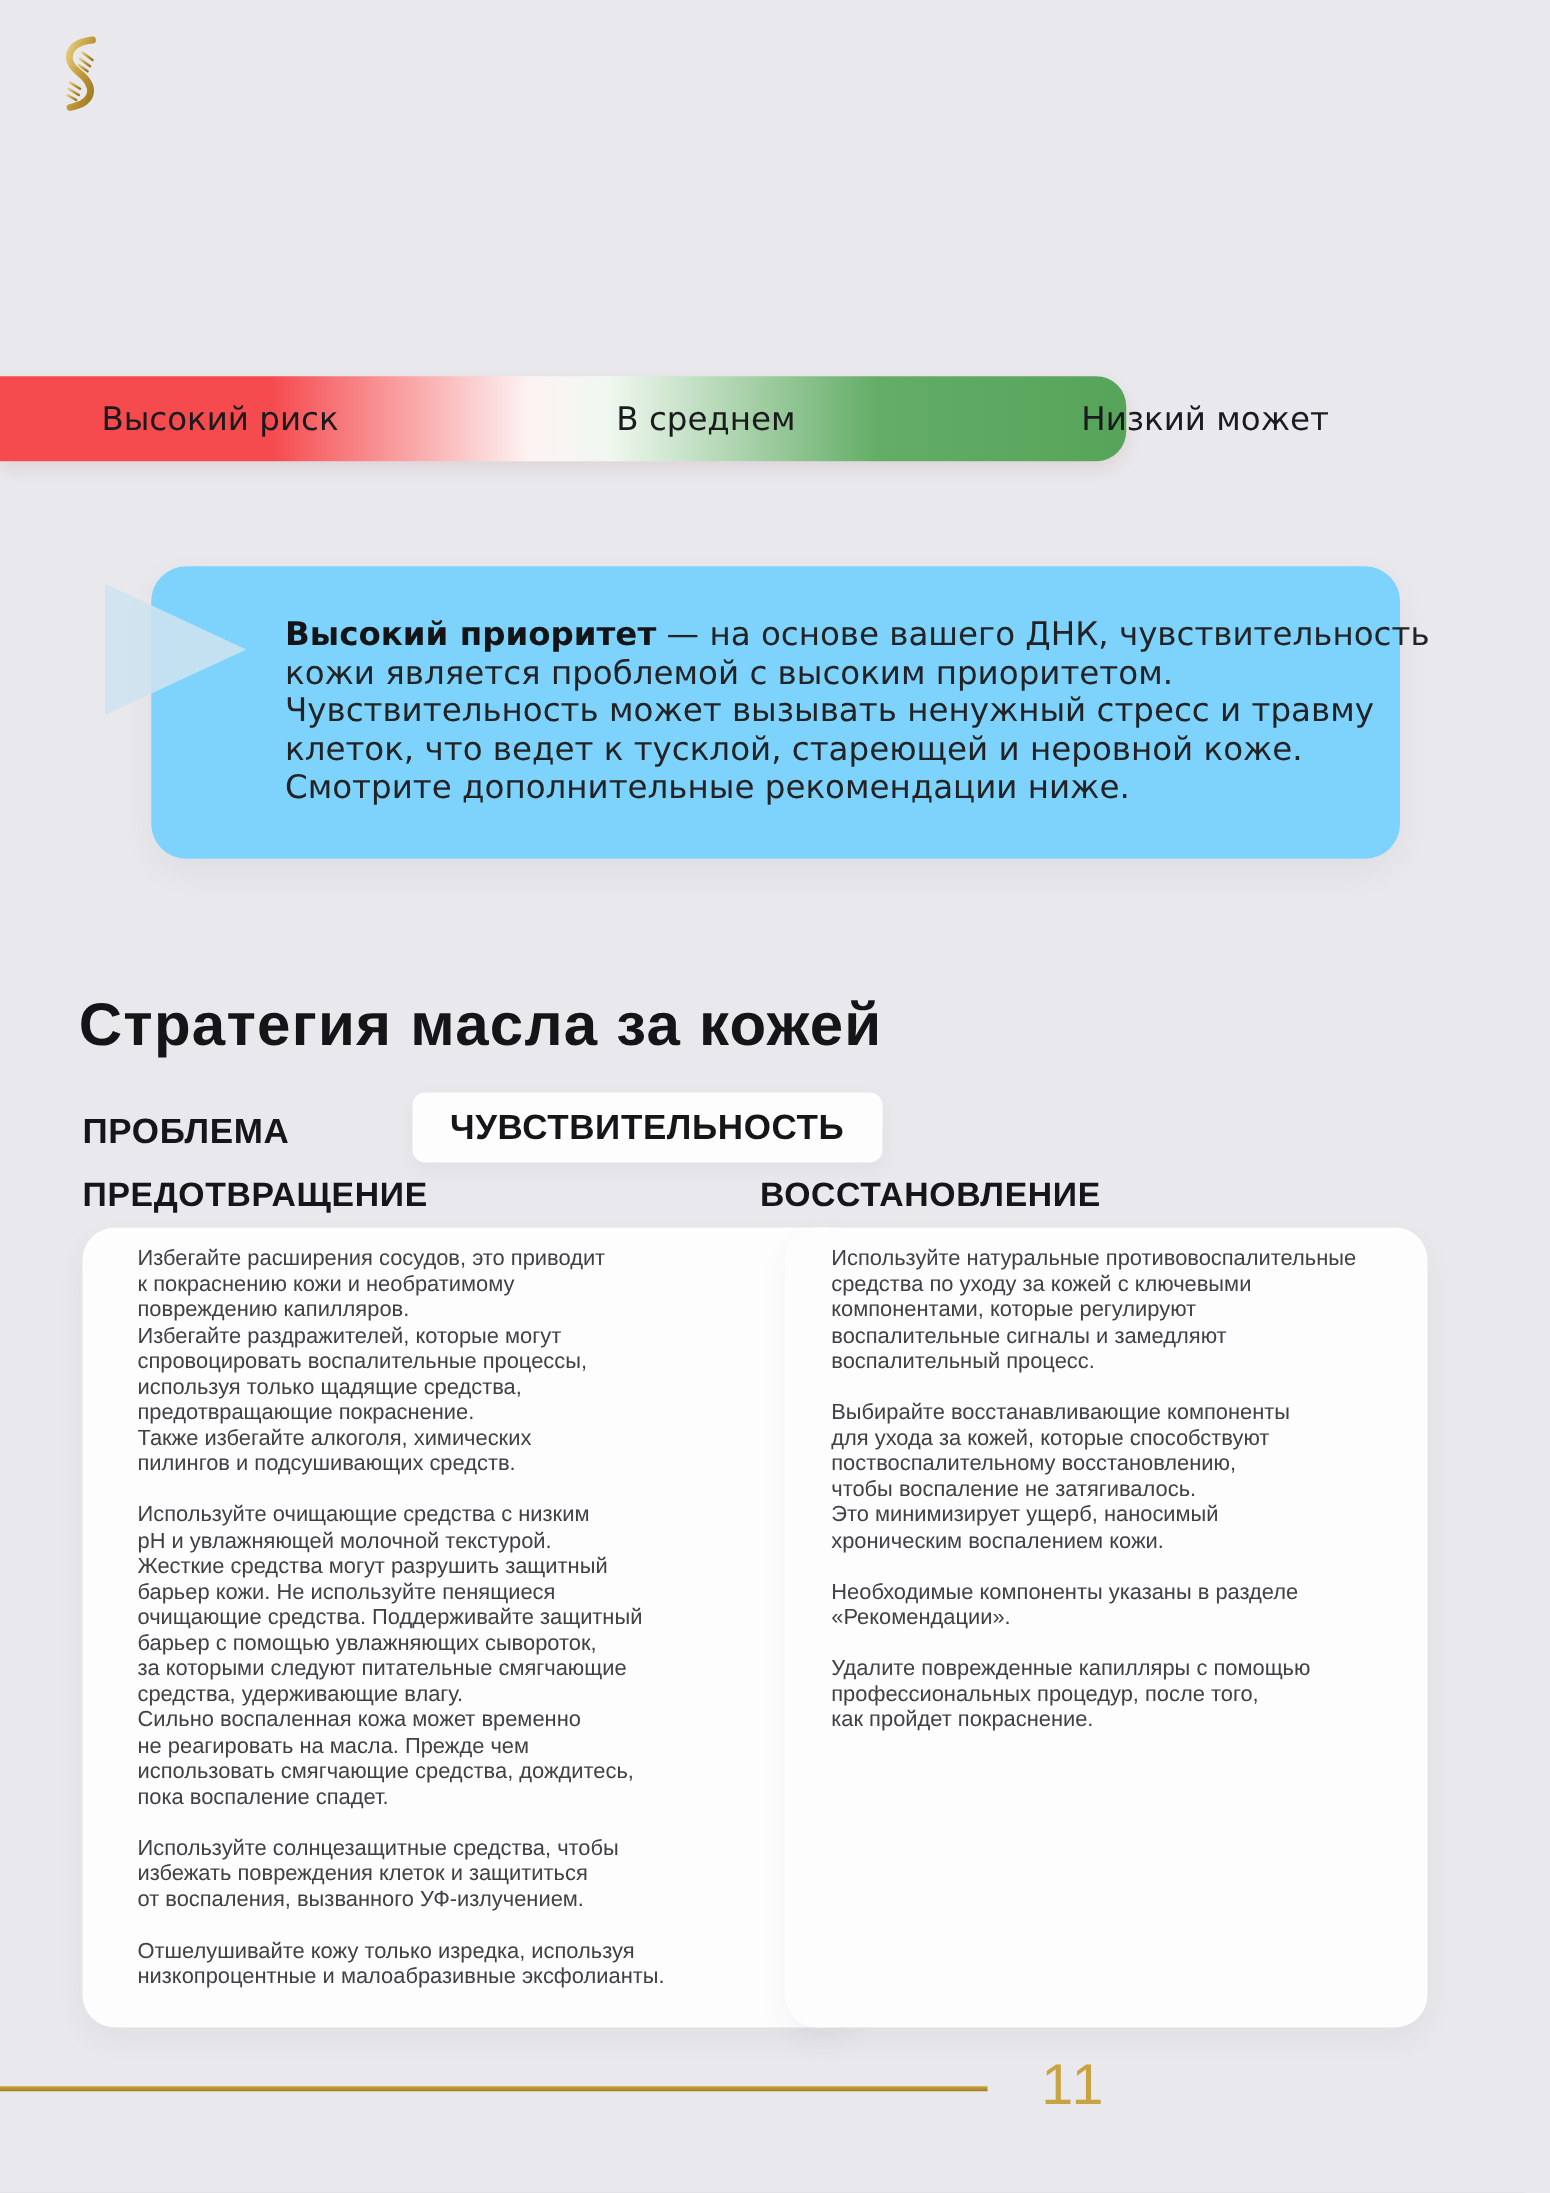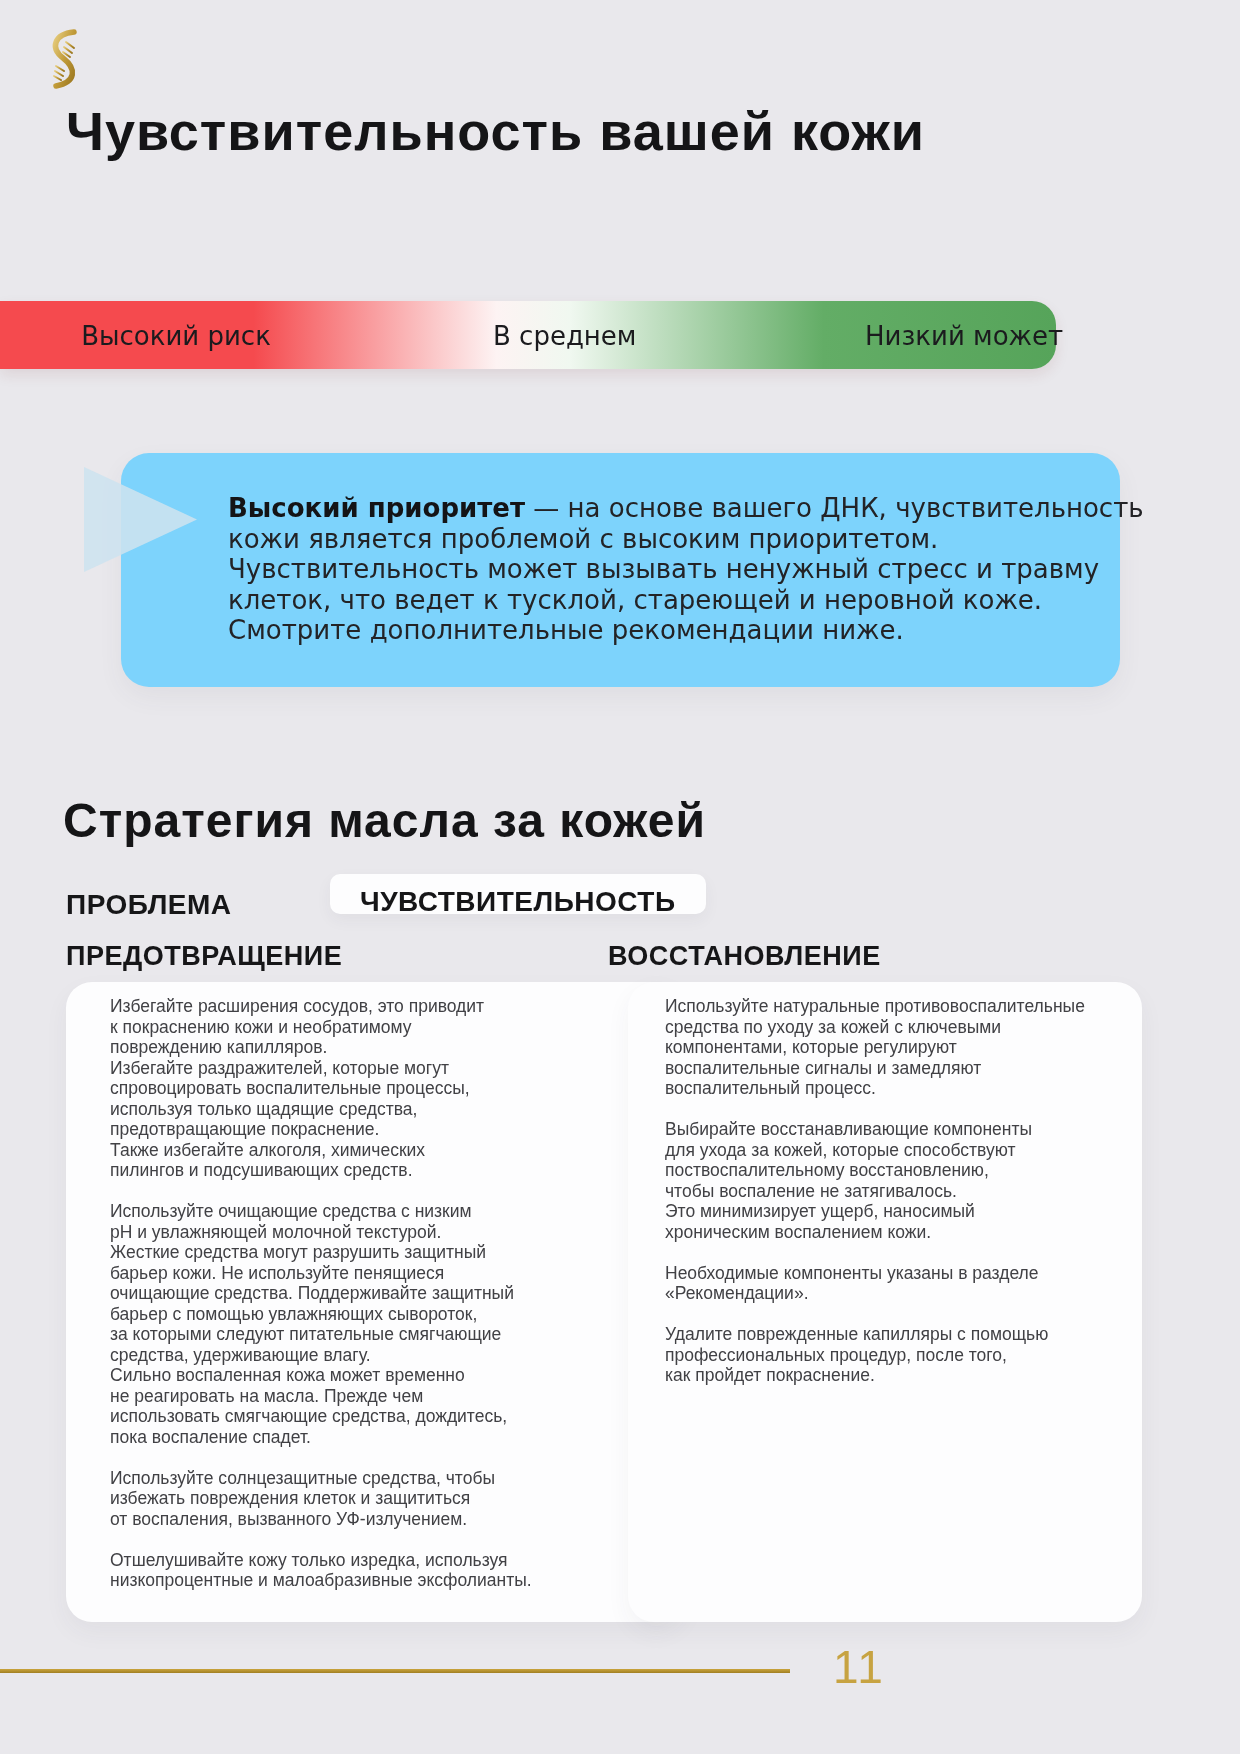--- a/index.html
+++ b/index.html
@@ -9,21 +9,21 @@
     background:#e9e8ec;overflow:hidden;
   }
   
   .logo{position:absolute;left:44px;top:28px;width:42px;height:62px;}
   .h1{
     position:absolute;left:66px;top:100px;width:1100px;
     font-size:54px;font-weight:bold;letter-spacing:1px;color:#151517;
   }
   
   .bar{
-    position:absolute;left:0;top:301px;width:1056px;height:68px;
+    position:absolute;left:0;top:301px;width:901px;height:68px;
     border-radius:0 24px 24px 0;z-index:1;
     background:linear-gradient(90deg,#f54a4e 0%,#f54a4e 24%,#fdf3f3 47%,#f0f8f0 54%,#63ad66 78%,#56a45a 100%);
     box-shadow:0 6px 14px rgba(120,40,40,0.10);
   }
   .bar-label{
     position:absolute;top:50%;transform:translateY(-46%);
     font-family:"DejaVu Sans",sans-serif;font-size:26px;color:#1b1b1e;white-space:nowrap;
   }
   .bl-high{left:0;width:352px;text-align:center;}
   .bl-mid{left:493px;}
@@ -55,21 +55,21 @@
   
   .h2{
     position:absolute;left:63px;top:793px;width:1100px;
     font-size:48px;font-weight:bold;letter-spacing:1px;color:#151517;
   }
   .problem-label{
     position:absolute;left:66px;top:889px;
     font-size:28px;font-weight:bold;letter-spacing:0.5px;color:#161618;
   }
   .problem-pill{
-    position:absolute;left:330px;top:874px;height:40px;line-height:56px;
+    position:absolute;left:330px;top:874px;height:56px;line-height:56px;
     padding:0 30px;background:#fdfdfe;border-radius:10px;
     font-size:28px;font-weight:bold;letter-spacing:0.5px;color:#161618;
     box-shadow:0 6px 16px rgba(60,60,80,0.05);
   }
   .col-head{
     position:absolute;top:941px;
     font-size:27px;font-weight:bold;letter-spacing:0.5px;color:#161618;
   }
   .ch-left{left:66px;}
   .ch-right{left:608px;}
@@ -114,21 +114,20 @@
         <line x1="22" y1="14" x2="30" y2="20"></line>
         <line x1="20" y1="19" x2="28" y2="25"></line>
         <line x1="19" y1="24" x2="26" y2="29"></line>
         <line x1="12" y1="38" x2="20" y2="43"></line>
         <line x1="11" y1="43" x2="19" y2="48"></line>
         <line x1="10" y1="48" x2="17" y2="52"></line>
       </g>
     </svg>
   </div>
 
-  <div class="h1">Чувствительность вашей кожи</div>
 
   <div class="bar">
     <div class="bar-label bl-high">Высокий риск</div>
     <div class="bar-label bl-mid">В среднем</div>
     <div class="bar-label bl-low">Низкий может</div>
   </div>
 
 
   <div class="pcard">
     <div class="ptext"><b>Высокий приоритет</b><span> — на основе вашего ДНК, чувствительность

